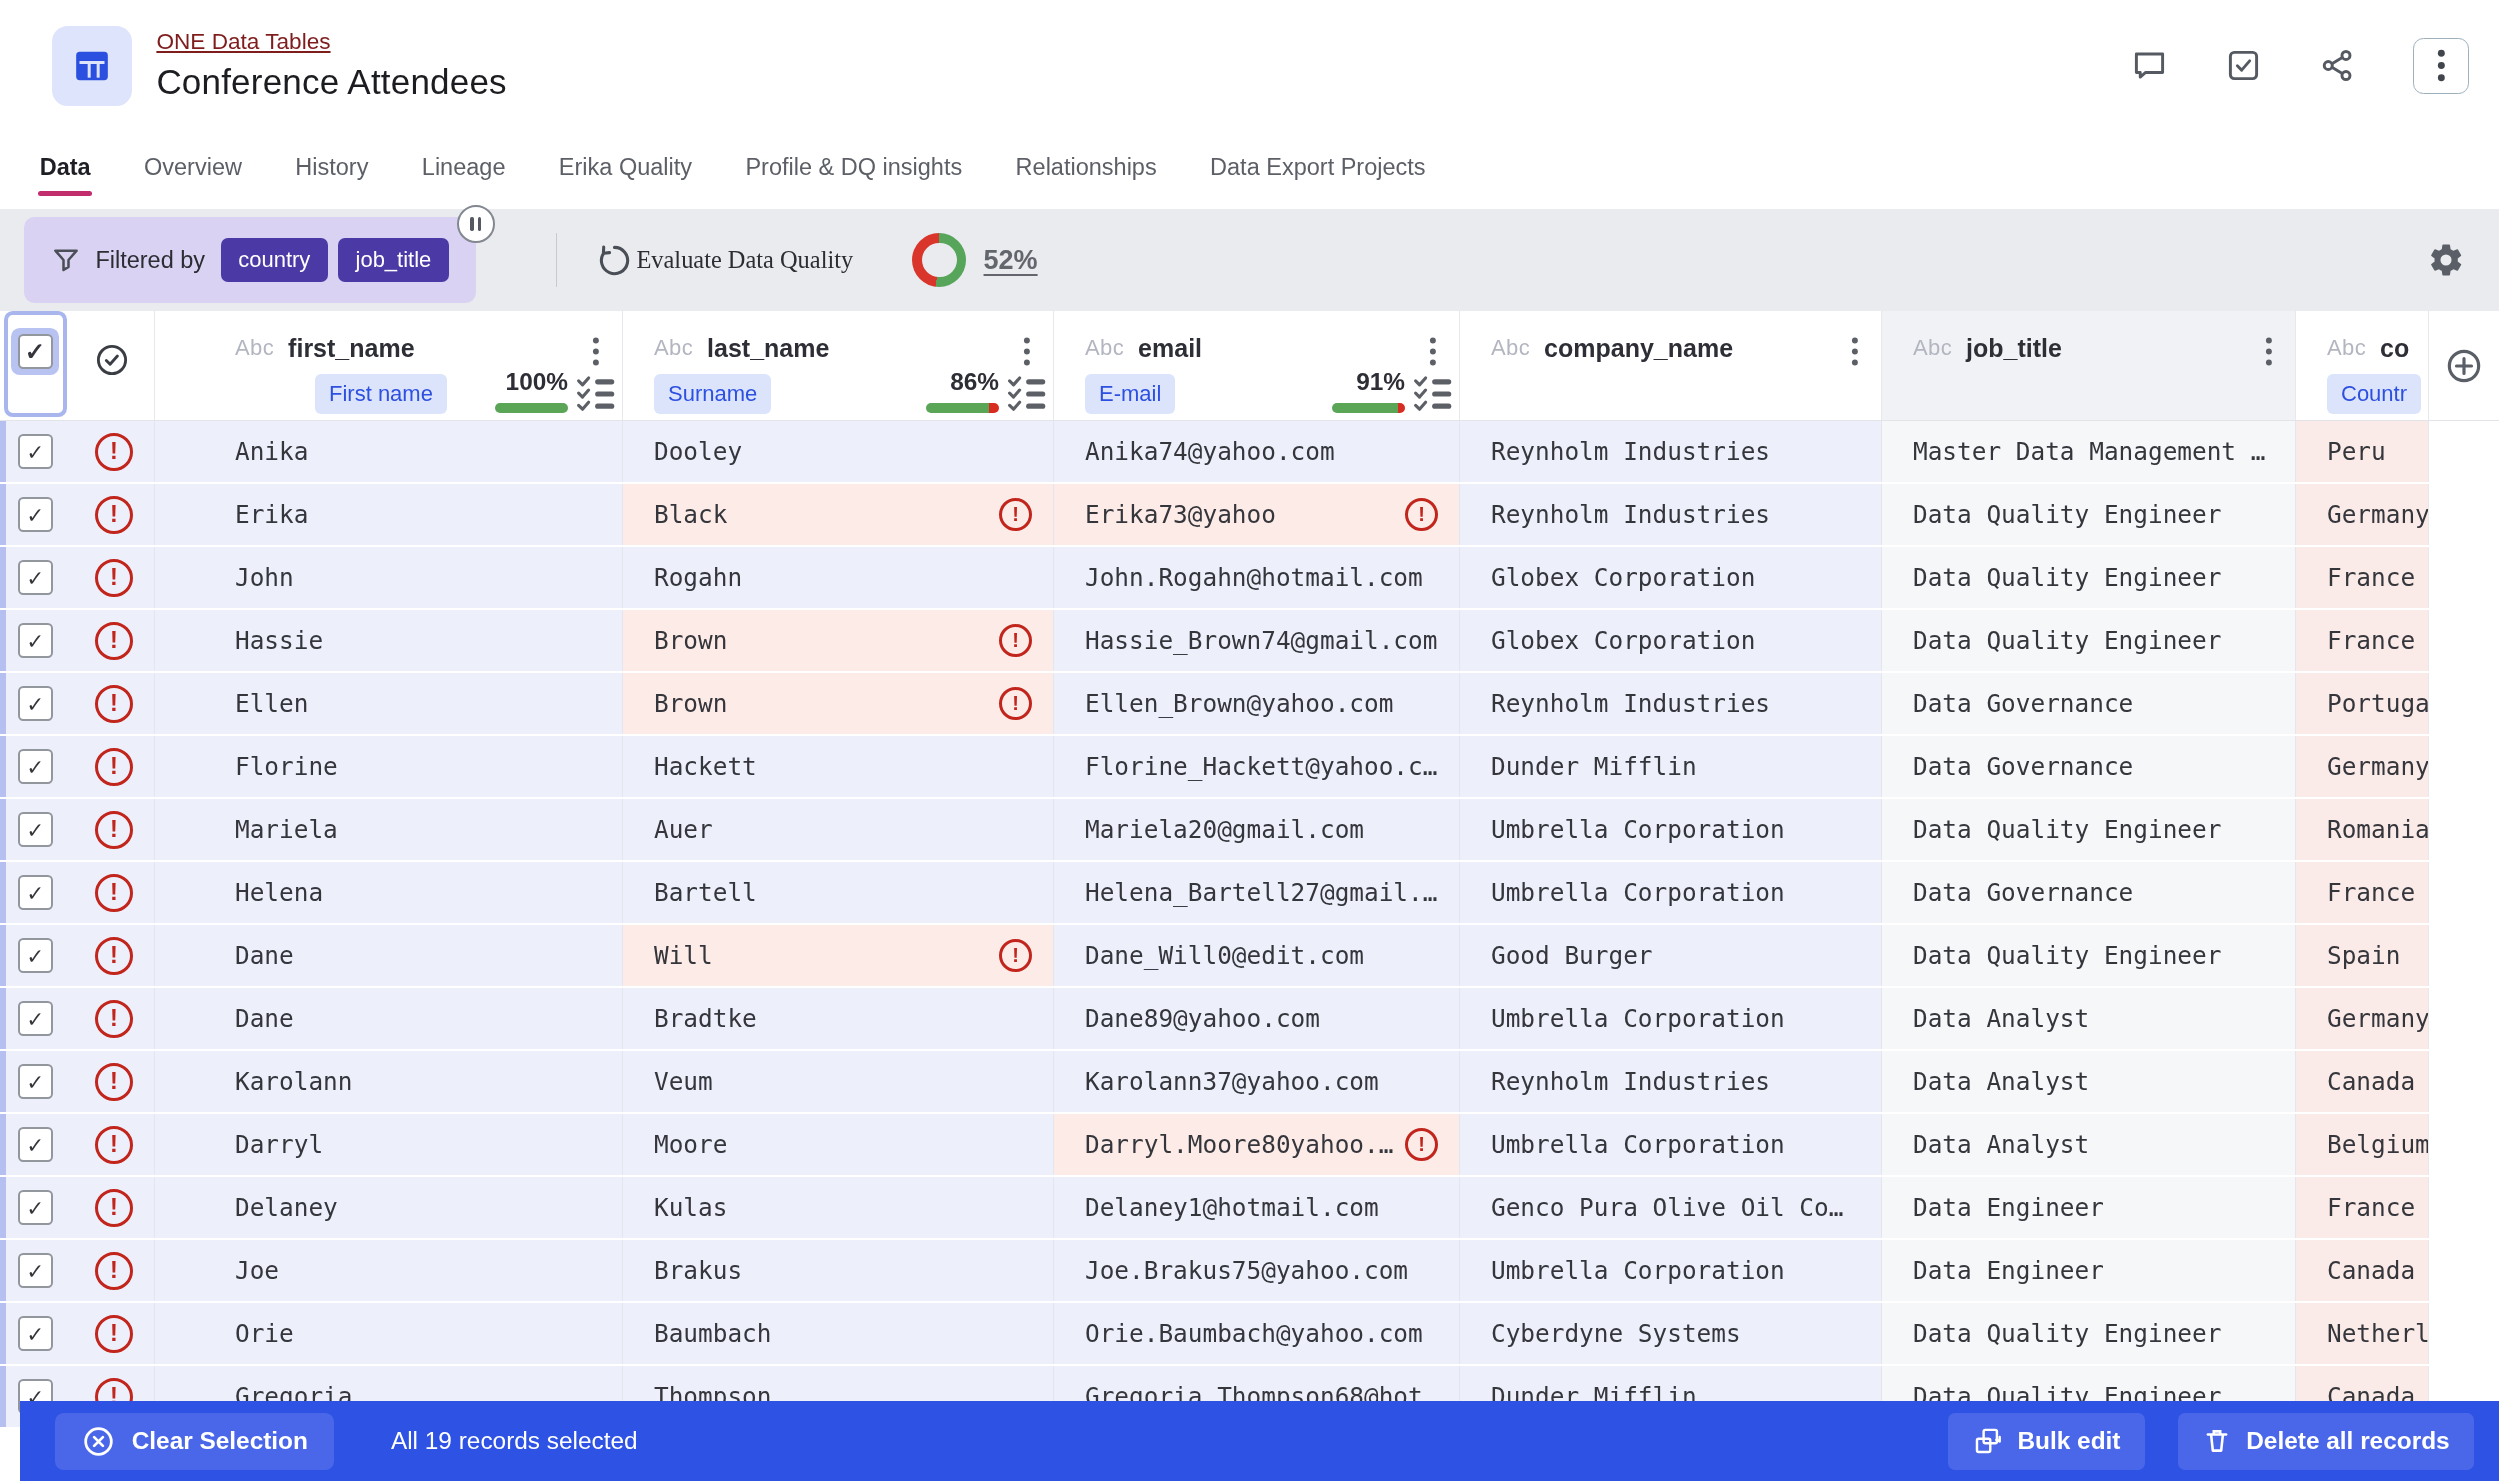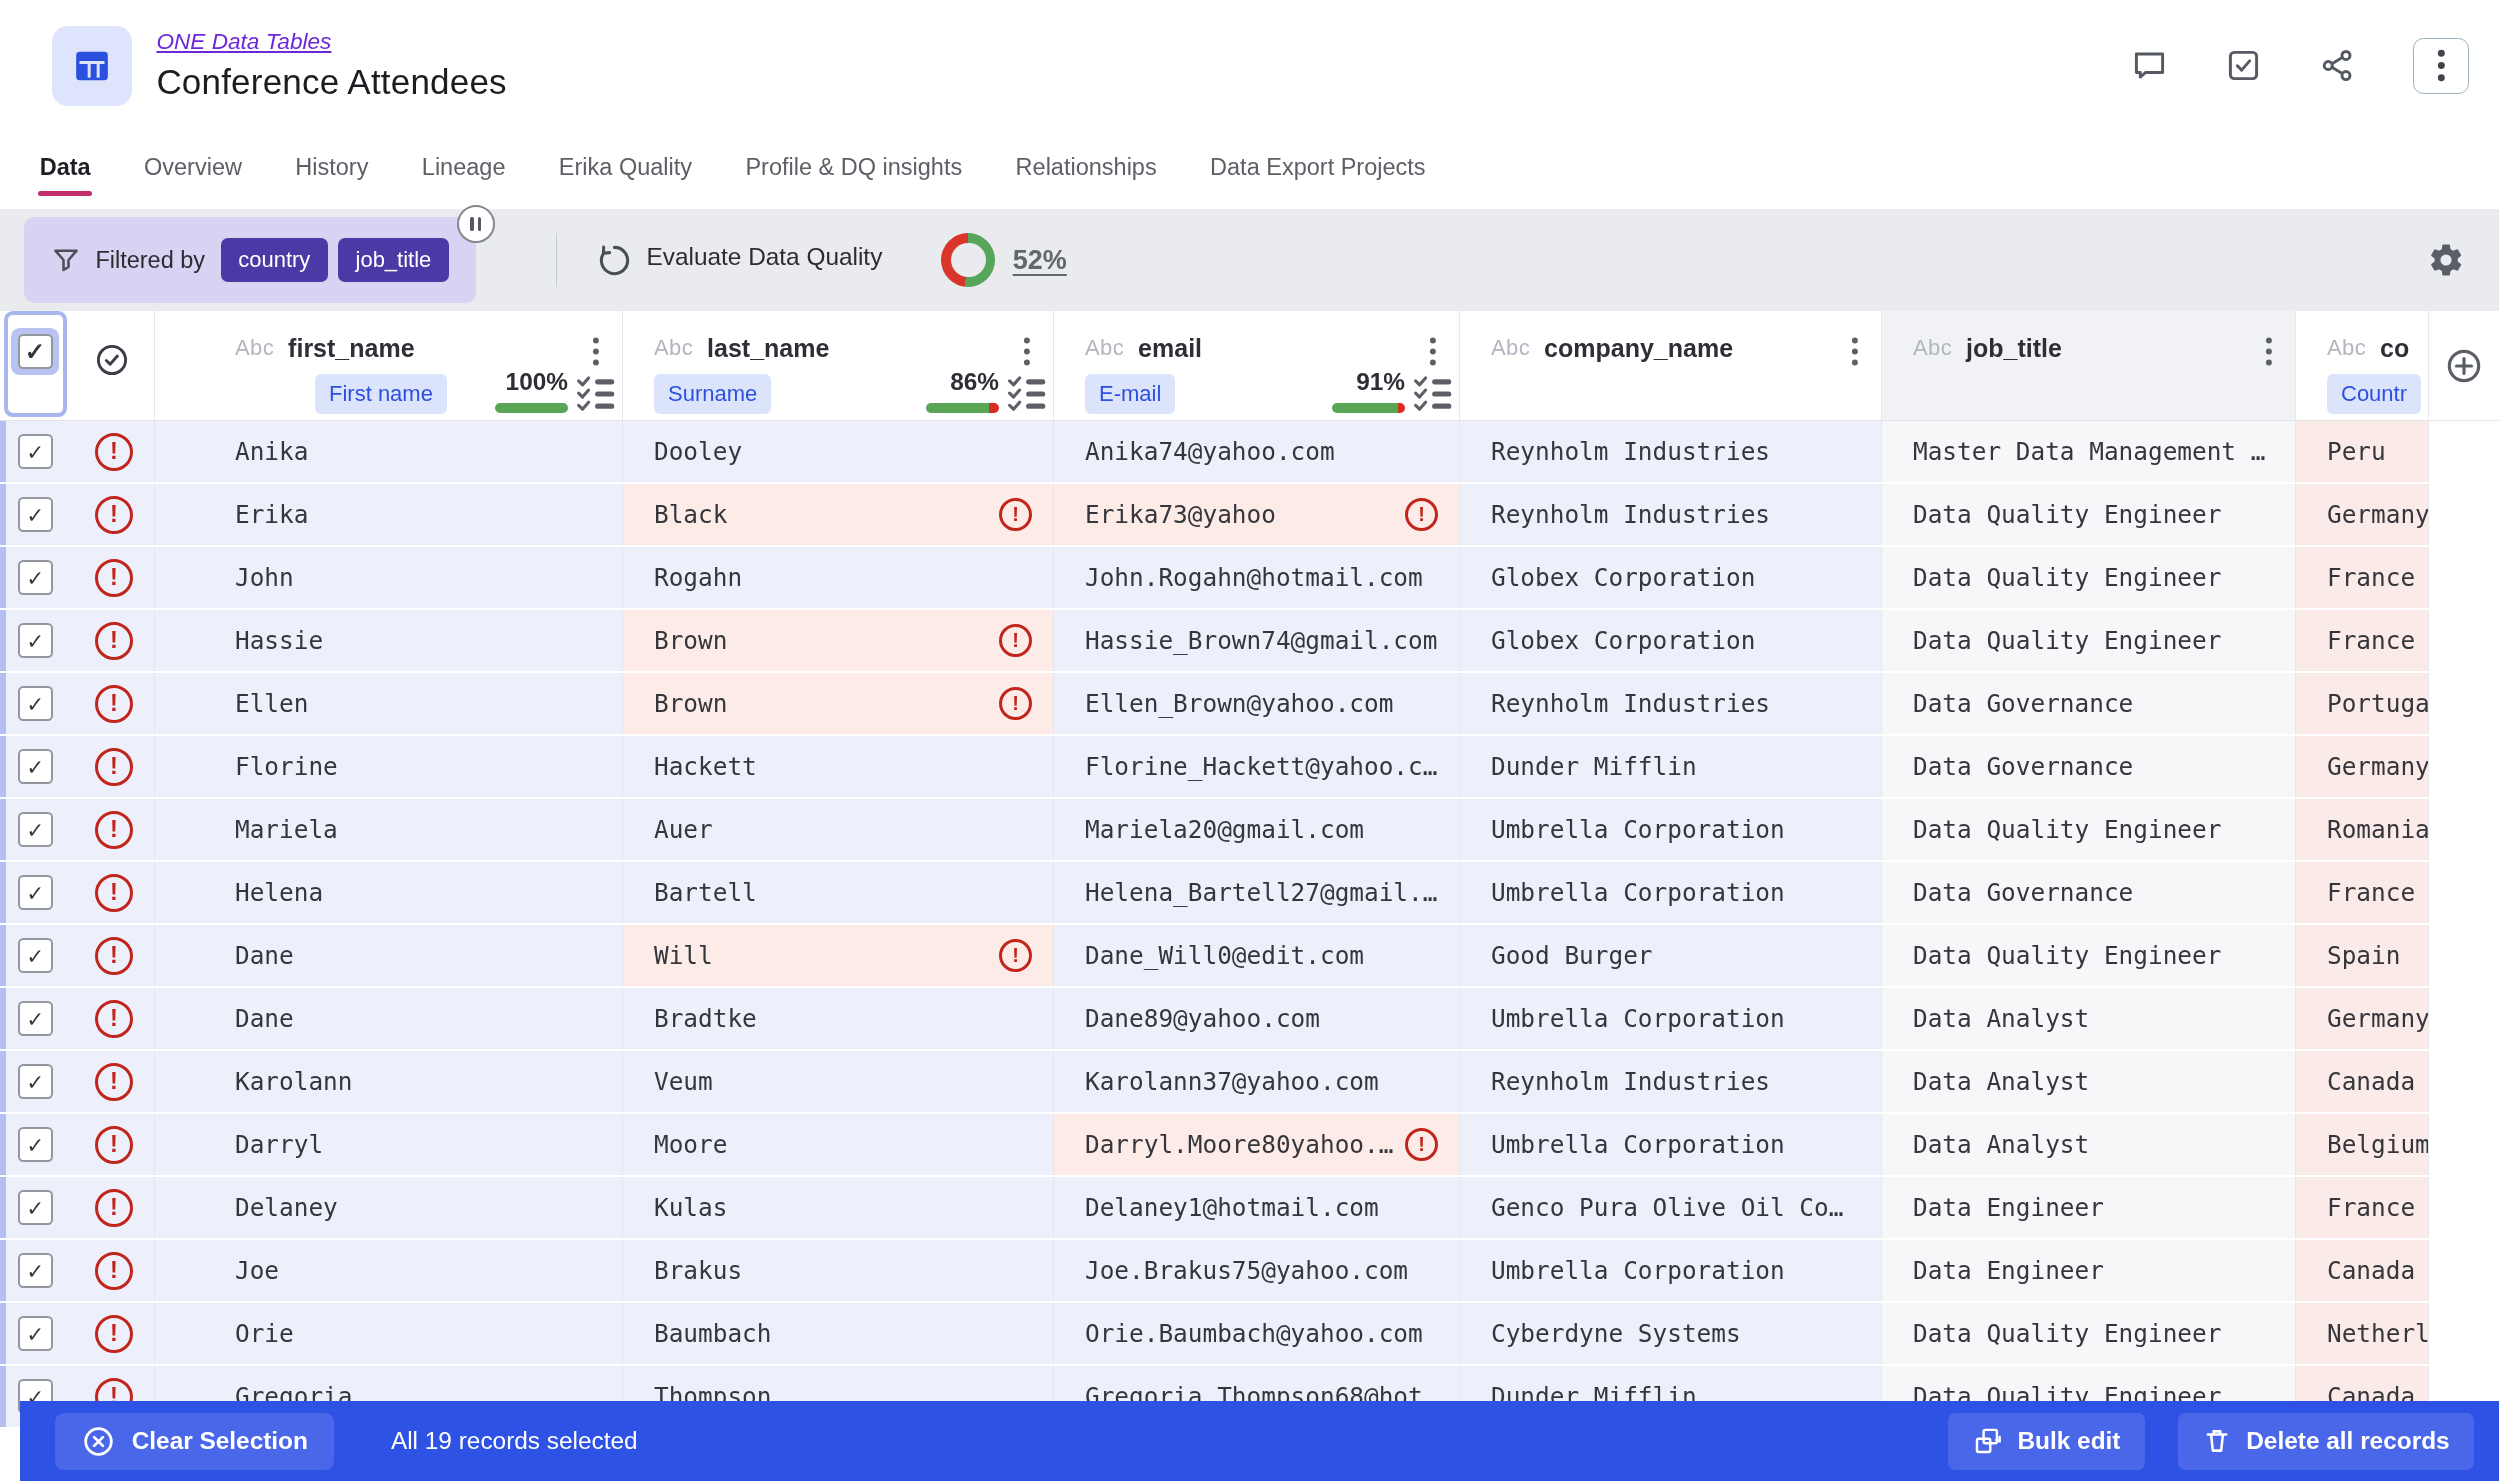--- a/index.html
+++ b/index.html
@@ -4,42 +4,42 @@
 <style>
   * { box-sizing: border-box; margin: 0; padding: 0; }
   html,body { width:2500px; height:1481px; }
   body { font-family:"Liberation Sans", sans-serif; background:#ffffff; color:#232429; }
   .app { position:relative; width:2500px; height:1481px; overflow:hidden; background:#fff; }
 
   
   .topbar { height:131px; display:flex; align-items:center; padding:0 31px 0 52px; background:#fff; }
   .logo-box { width:80px; height:80px; border-radius:15.7px; background:#dde4fb; display:flex; align-items:center; justify-content:center; flex:0 0 auto; }
   .title-block { margin-left:24.4px; }
-  .breadcrumb { font-size:22.6px; color:#6d28d9; text-decoration:underline; cursor:pointer;font-style:italic; }
+  .breadcrumb { font-size:22.6px; color:#7f1d1d; text-decoration:underline; cursor:pointer; }
   .page-title { font-size:35px; font-weight:500; color:#1c1d21; margin-top:7px; letter-spacing:0.2px; }
   .topbar-actions { margin-left:auto; display:flex; align-items:center; gap:57px; }
   .icon-btn { background:none; border:none; cursor:pointer; display:flex; align-items:center; justify-content:center; }
   .kebab-box { width:56px; height:56px; border:1.7px solid #9db0bc; border-radius:10.4px; display:flex; align-items:center; justify-content:center; background:#fff; }
 
   
   .tabs { height:78px; display:flex; align-items:flex-start; padding:17.4px 0 0 38px; background:#fff; }
   .tab { position:relative; margin-right:50px; font-size:23.5px; color:#5c5f66; background:none; border:none; cursor:pointer; padding:5.2px 1.7px 17.4px; font-family:inherit; }
   .tab.active { color:#1e1f24; font-weight:700; }
   .tab.active::after { content:""; position:absolute; left:0; right:0; bottom:1.7px; height:5.2px; border-radius:2.6px; background:#c22d6e; }
 
   
   .toolbar { height:102px; background:#e9ebee; display:flex; align-items:center; padding:0 35px 0 24.4px; }
   .filter-box { position:relative; height:86px; background:#d9d2f2; border-radius:10.4px; display:flex; align-items:center; padding:0 27px; }
   .filter-label { font-size:23.5px; color:#2c2c33; margin:0 15.7px 0 14px; }
   .filter-pill { background:#4b3aa5; color:#fff; font-size:22px; border:none; border-radius:7px; padding:8.7px 17.4px; margin-right:10.4px; cursor:pointer; font-family:inherit; }
   .filter-pill:last-child { margin-right:0; }
   .pause-badge { position:absolute; top:-12.2px; right:-19px; width:38px; height:38px; border-radius:50%; background:#fff; border:2.6px solid #83878f; display:flex; align-items:center; justify-content:center; gap:4.4px; cursor:pointer; }
   .pause-badge i { display:block; width:3.5px; height:14px; background:#55585f; border-radius:1.7px; }
   .v-divider { width:1.7px; height:54px; background:#c6cad1; margin:0 40px 0 80px; }
-  .evaluate { display:flex; align-items:flex-start; gap:14px; background:none; border:none; cursor:pointer; font-family:Liberation Sans, sans-serif; }
+  .evaluate { display:flex; align-items:center; gap:4px; background:none; border:none; cursor:pointer; font-family:Liberation Serif, serif; }
   .evaluate-label { font-size:24.4px; color:#2c2c33; }
   .donut-wrap { display:flex; align-items:center; gap:17.4px; margin-left:59px; cursor:pointer; }
   .donut { width:54px; height:54px; border-radius:50%; position:relative; }
   .donut::after { content:""; position:absolute; inset:9.6px; border-radius:50%; background:#e9ebee; }
   .dq-score { font-size:27px; font-weight:700; color:#63666d; text-decoration:underline; text-underline-offset:5.2px; }
   .toolbar-spacer { flex:1; }
 
   
   .grid-head, .row { display:grid; grid-template-columns:70px 84px 468px 431px 406px 422px 414px 133px 71px; }
   .grid-head { height:110px; background:#fff; border-bottom:1.7px solid #e2e4e8; }

